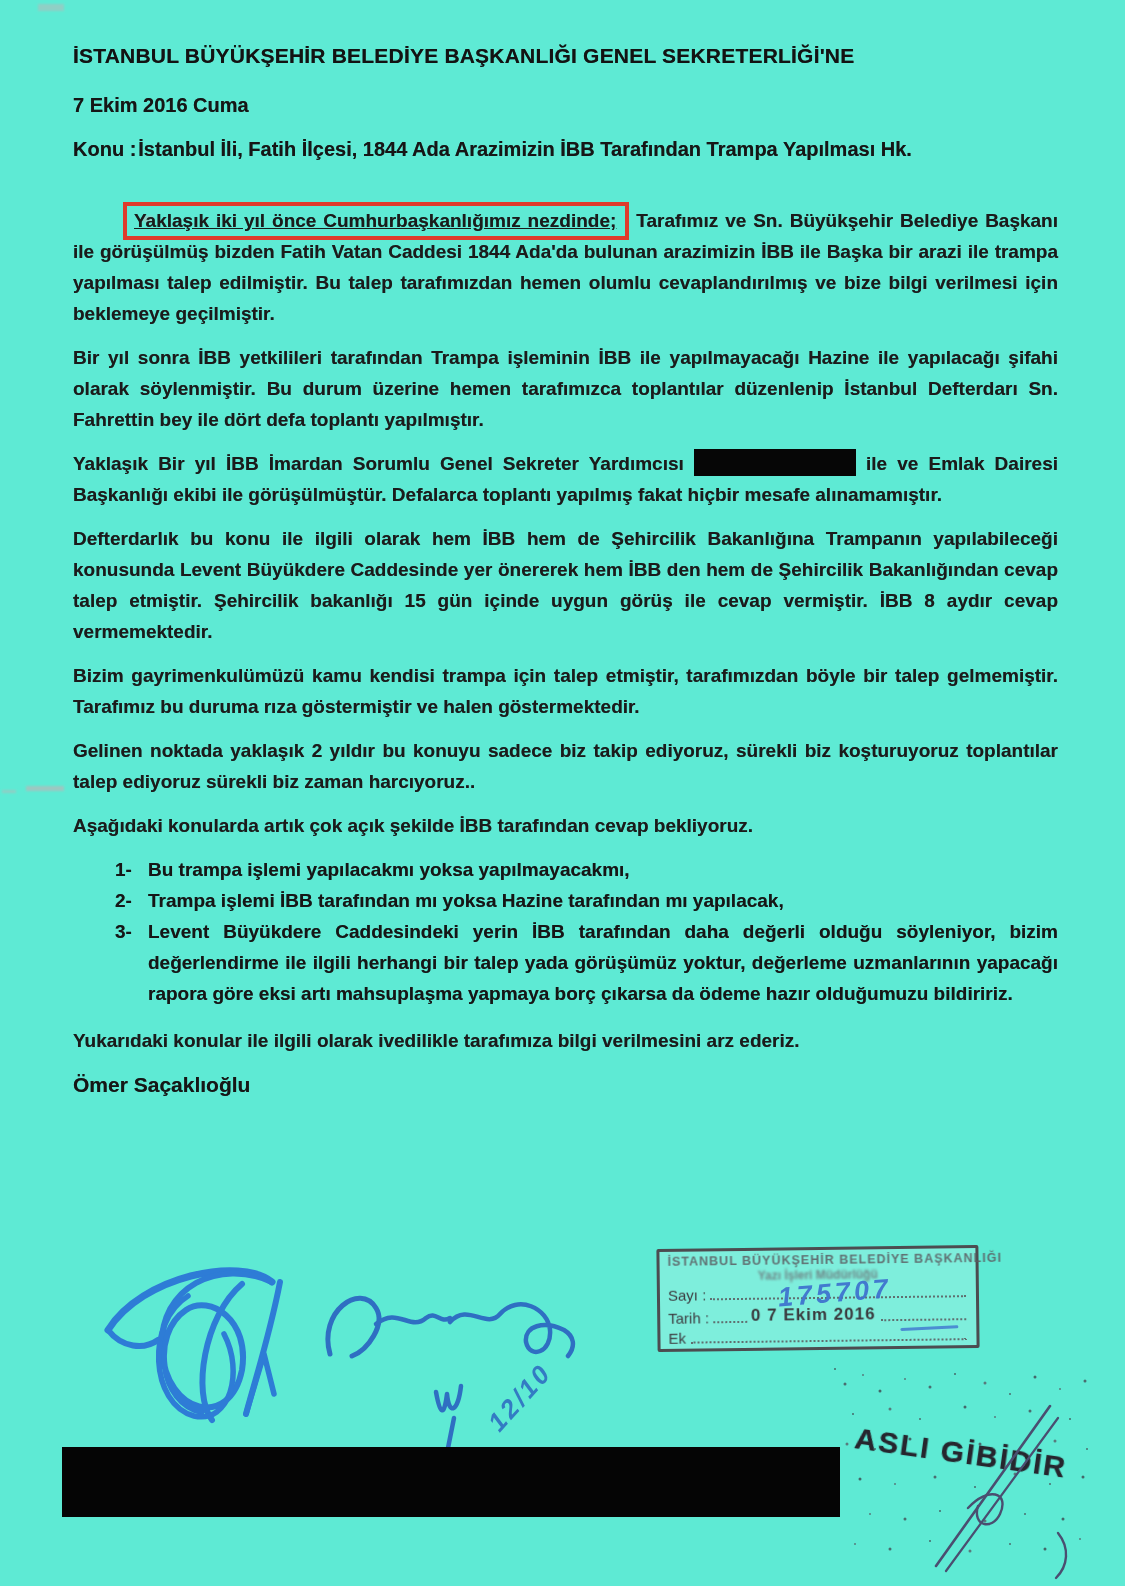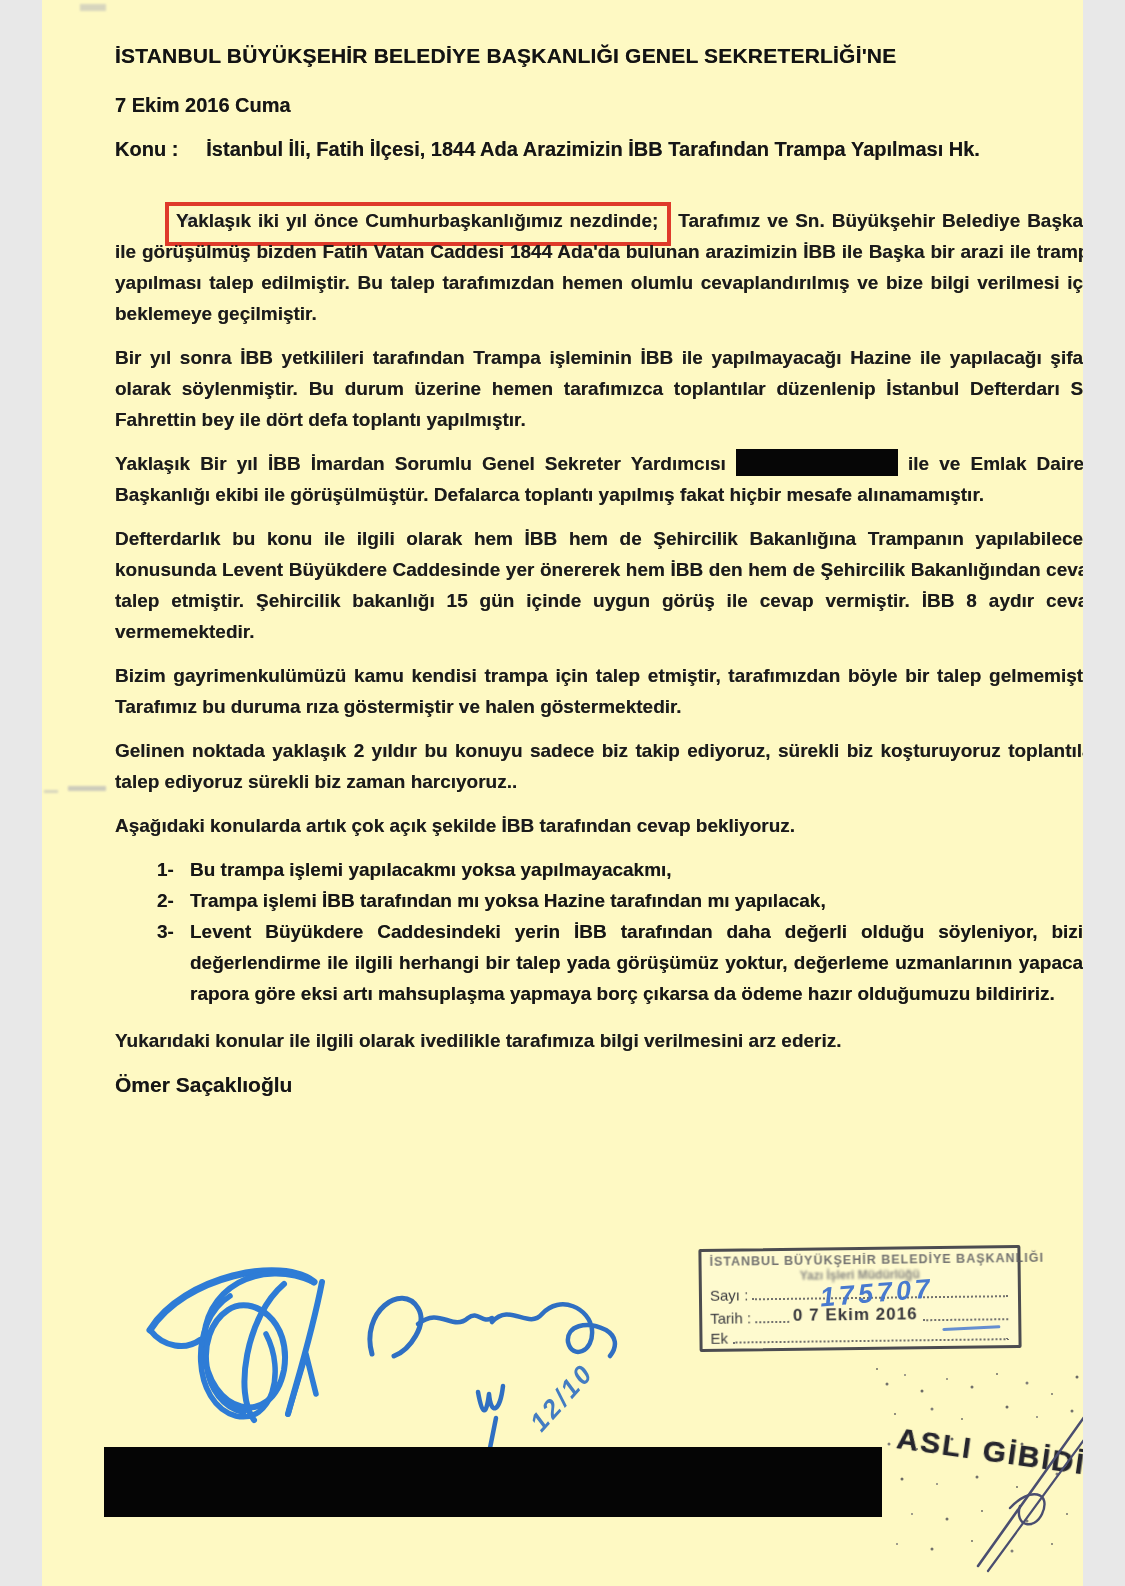--- a/index.html
+++ b/index.html
@@ -1,20 +1,20 @@
 <!DOCTYPE html>
 <html lang="tr"><head>
 <meta charset="utf-8">
 <style>
   html,body { margin:0; padding:0; background:#e8e8e8; }
   .page {
     position: relative;
-    width: 1041px; height: 1586px;
+    width: 1125px; height: 1586px;
     margin: 0 auto;
-    background: #fef9c3;
+    background: #5eead4;
     overflow: hidden;
     font-family: "Liberation Sans", sans-serif;
     color: #161616;
   }
   
   .smudge { position:absolute; background:#b9b9b9; opacity:.55; filter:blur(1.2px); }
   .smudge.s1 { left:38px; top:4px; width:26px; height:7px; }
   .smudge.s2 { left:143px; top:216px; width:10px; height:6px; }
   .smudge.s3 { left:26px; top:786px; width:38px; height:5px; opacity:.7; }
   .smudge.s4 { left:2px; top:790px; width:14px; height:3px; }
@@ -25,33 +25,34 @@
   .recipient {
     font-size:21px; font-weight:700; letter-spacing:.2px;
     margin:0 0 26px 0; color:#131313;
     text-shadow:0 0 .5px rgba(20,20,20,.65);
   }
   .meta {
     font-size:20px; font-weight:700; margin:0 0 21px 0;
     text-shadow:0 0 .4px rgba(20,20,20,.6);
   }
   .subject { margin-bottom:44px; }
-  .subject .subj-label { margin-right:28px; }
+  .subject .subj-label { margin-right:2px; }
 
   .body {
     font-size:19px; font-weight:700; line-height:31px;
     text-align:justify; margin:0 0 13px 0;
     text-shadow:0 0 .4px rgba(25,25,25,.55);
     color:#1b1b1b;
   }
   .indent-spacer { display:inline-block; width:50px; }
   .red-box {
     border:4px solid #df3a2a;
-    padding:4px 9px 11px 7px;
+    padding:4px 9px 5px 7px;
     box-decoration-break:clone;
+    text-decoration:underline;
   }
   .redaction-inline {
     display:inline-block; width:162px; height:27px;
     background:#060606; vertical-align:-6px;
   }
 
   .list { margin:2px 0 13px 0; }
   .list-row { display:flex; font-size:19px; font-weight:700; line-height:31px;
     text-shadow:0 0 .4px rgba(25,25,25,.55); }
   .list-row .num { width:33px; flex:0 0 33px; margin-left:42px; }

